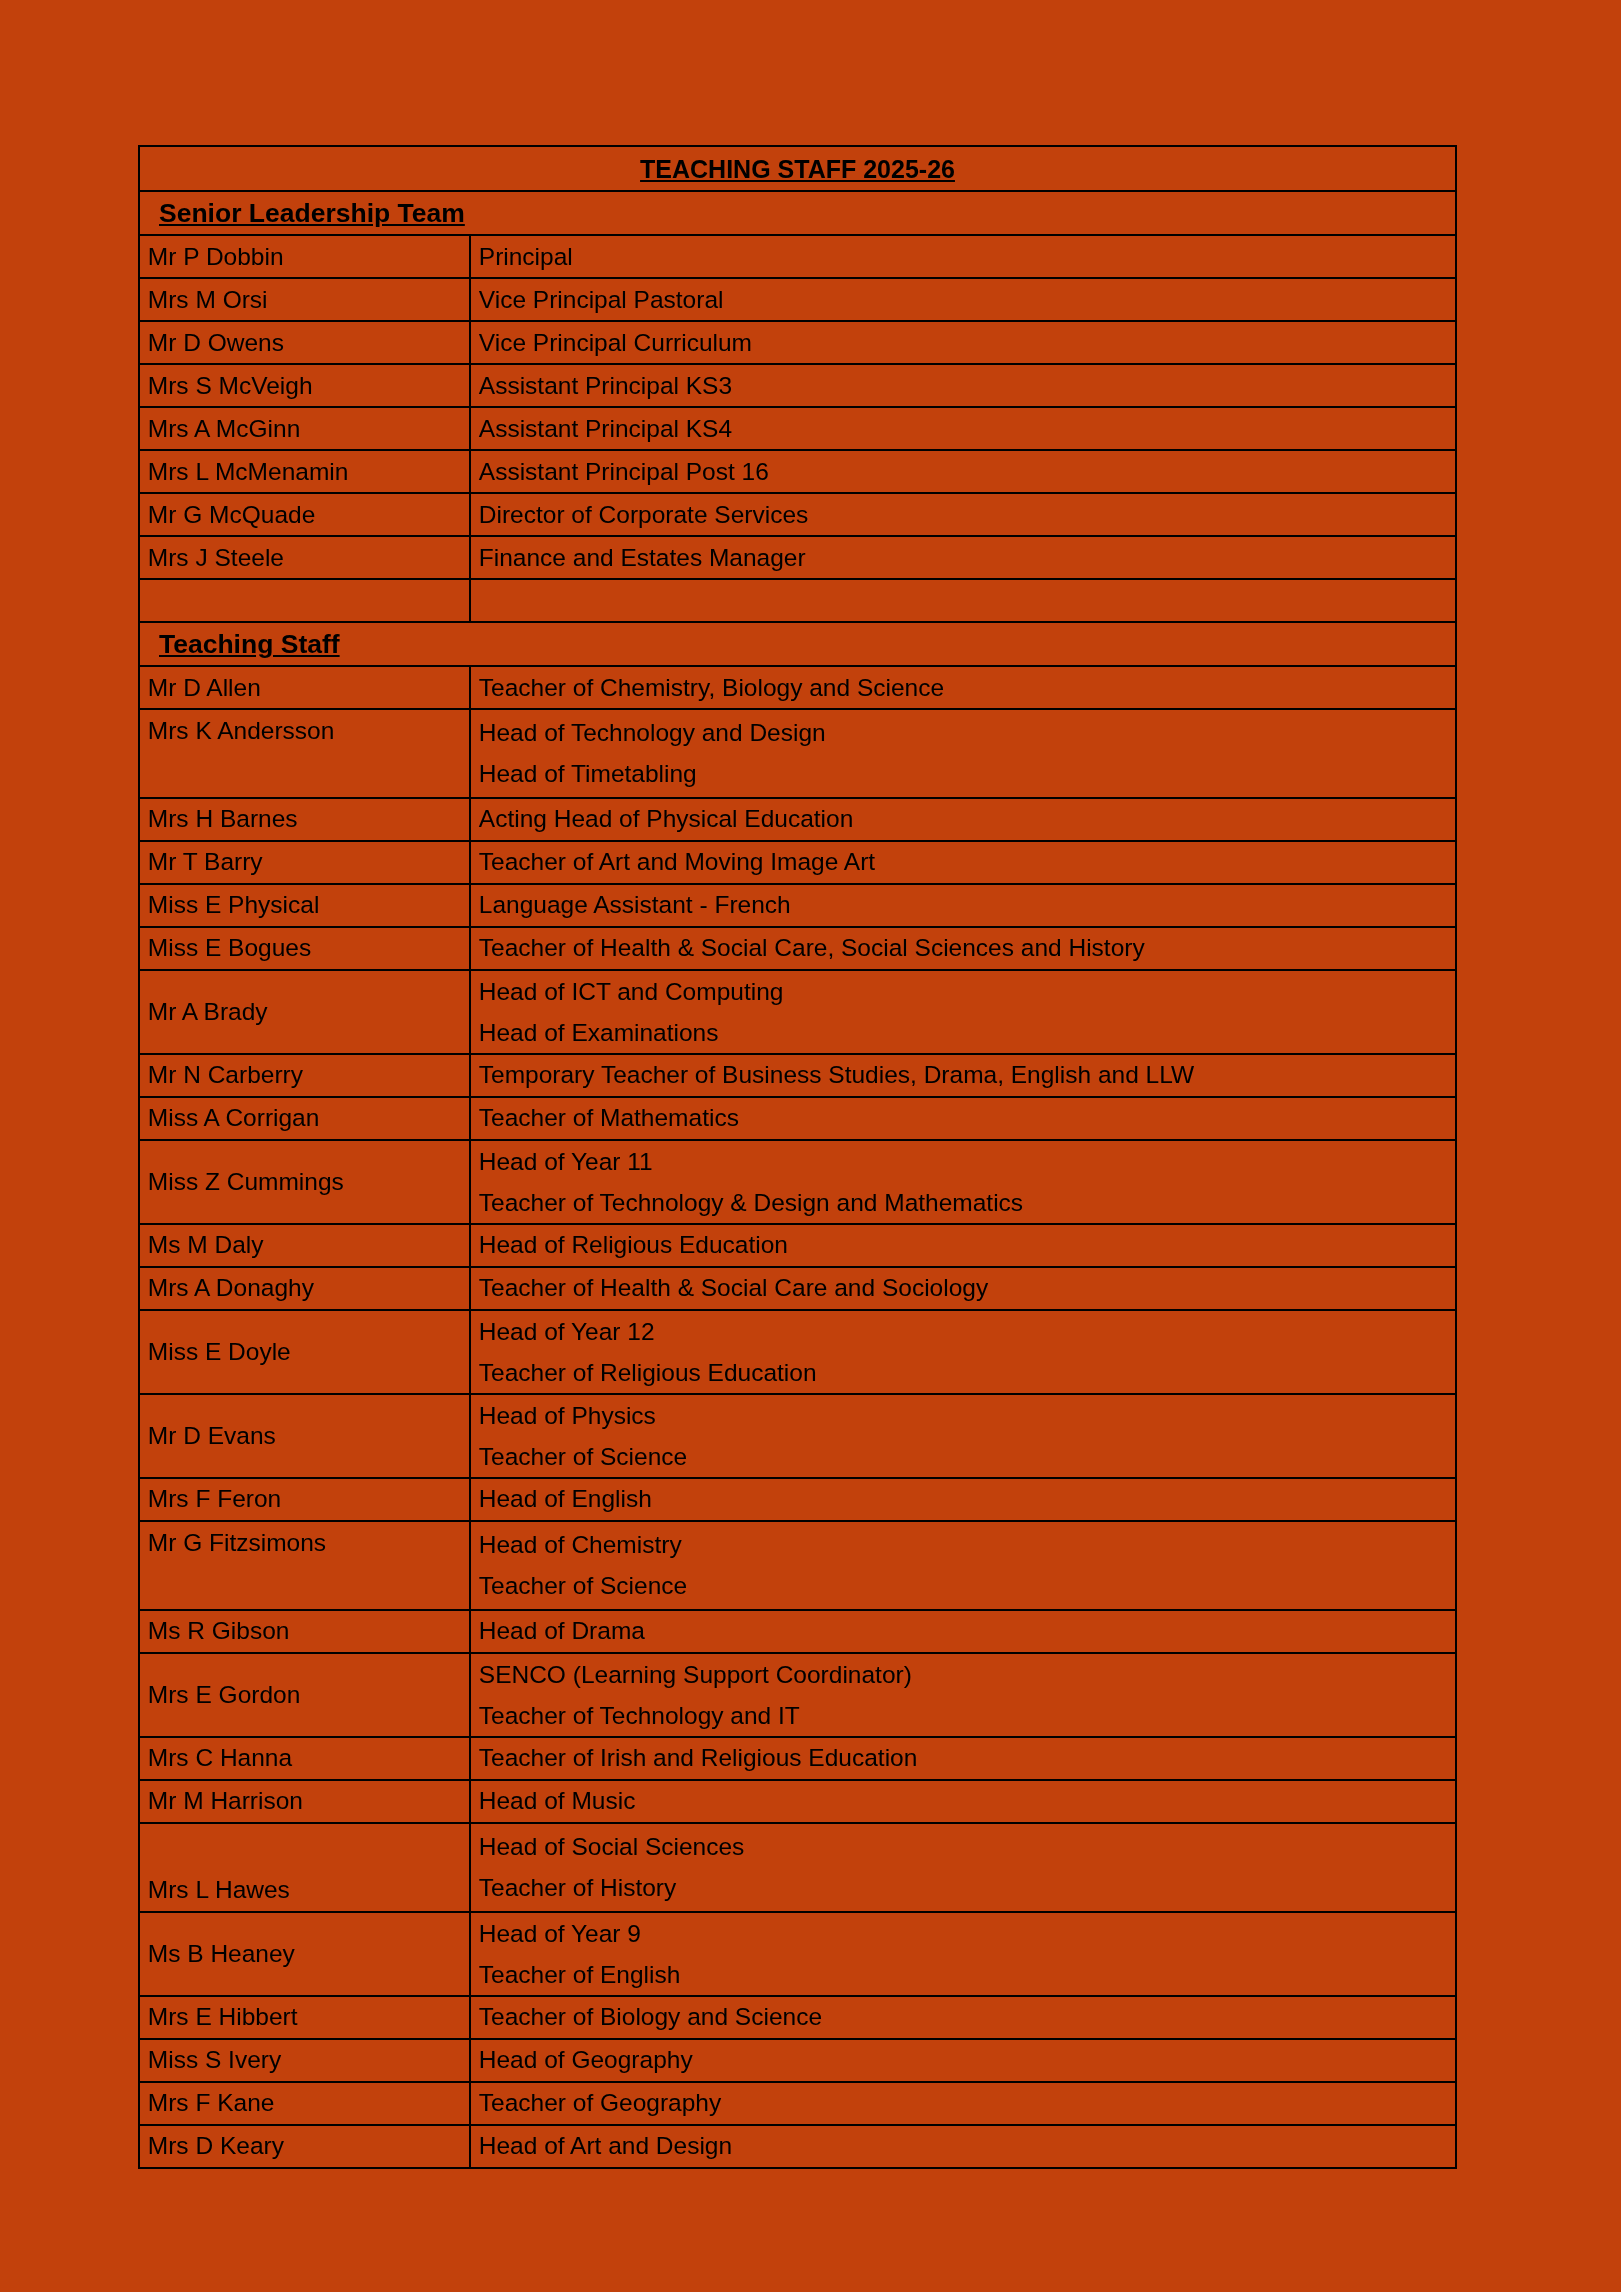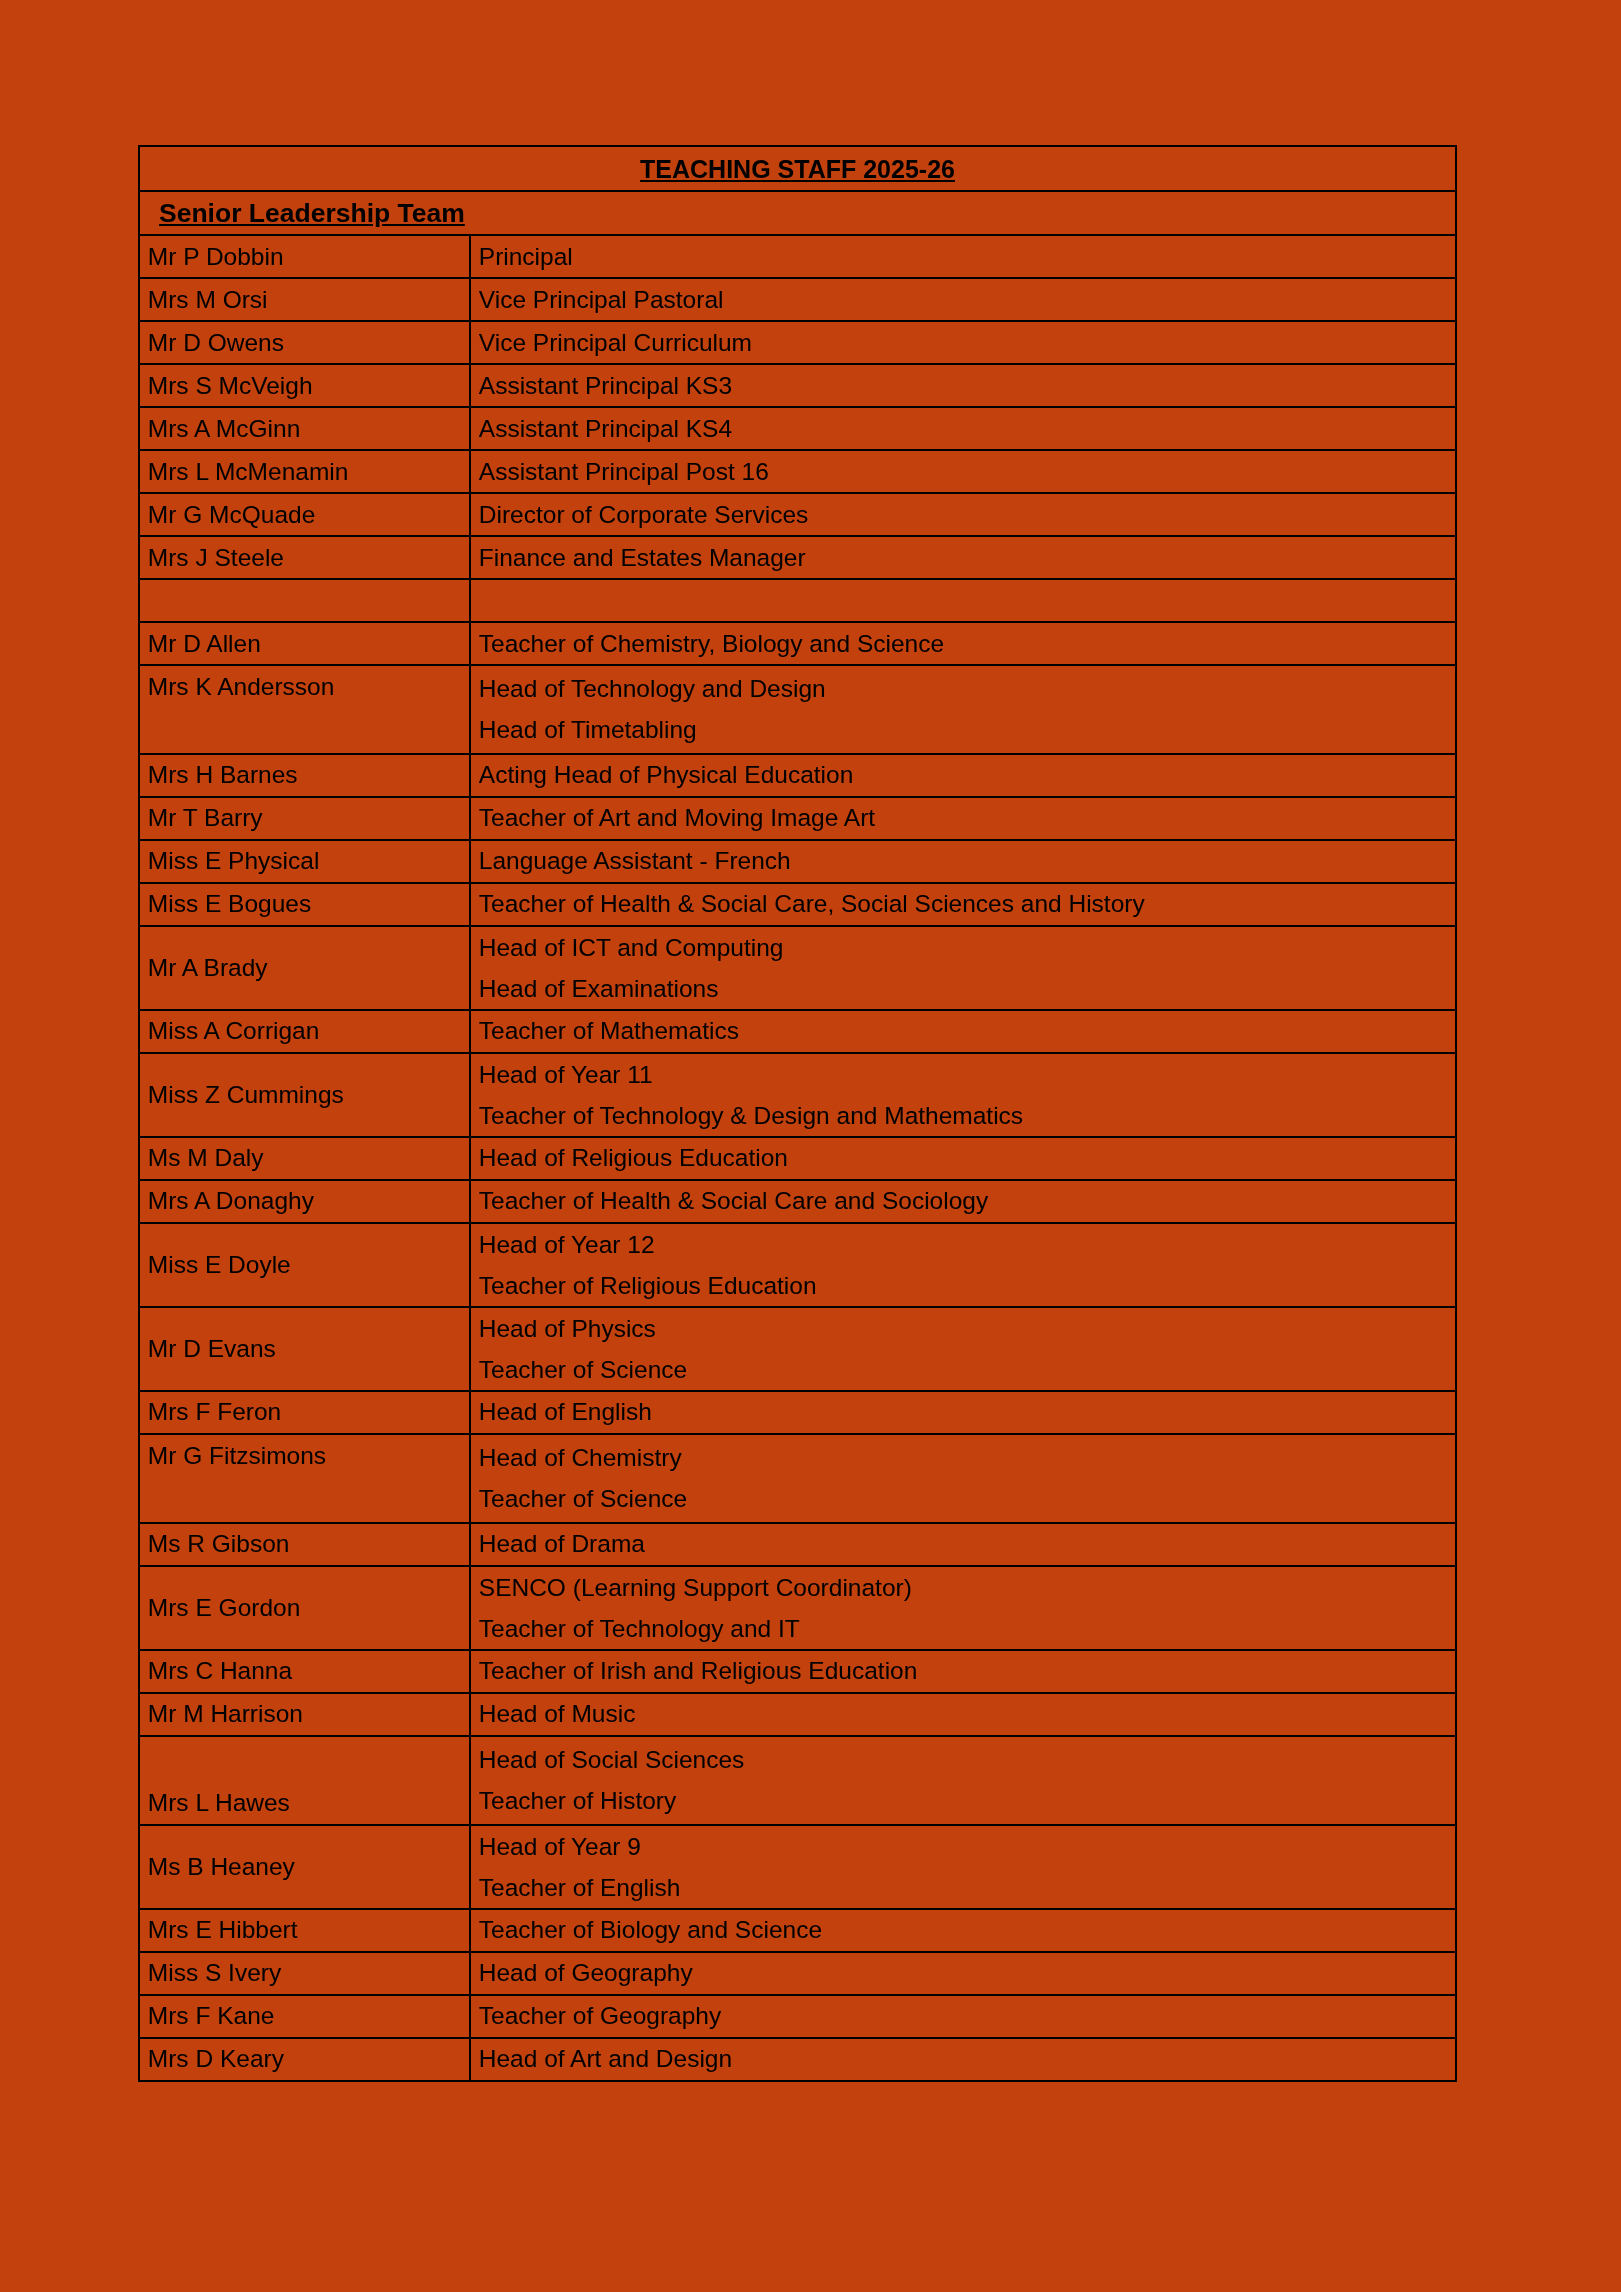--- a/index.html
+++ b/index.html
@@ -140,20 +140,23 @@
             <td class="role-cell"><span>Director of Corporate Services</span></td>
           </tr>
           <tr class="data-row">
             <td class="name-cell"><span>Mrs J Steele</span></td>
             <td class="role-cell"><span>Finance and Estates Manager</span></td>
           </tr>
           <tr class="spacer-row">
             <td><span class="hidden-empty"></span></td>
             <td><span class="hidden-empty"></span></td>
           </tr>
+          <tr class="section-row">
+            <td colspan="2"><span class="u">Teaching Staff</span></td>
+          </tr>
           <tr class="data-row">
             <td class="name-cell"><span>Mr D Allen</span></td>
             <td class="role-cell"><span>Teacher of Chemistry, Biology and Science</span></td>
           </tr>
           <tr class="dual-row">
             <td class="name-cell align-top"><span>Mrs K Andersson</span></td>
             <td class="role-cell">
               <span class="line">Head of Technology and Design</span>
               <span class="line">Head of Timetabling</span>
             </td>
@@ -173,20 +176,24 @@
           <tr class="data-row">
             <td class="name-cell"><span>Miss E Bogues</span></td>
             <td class="role-cell"><span>Teacher of Health &amp; Social Care, Social Sciences and History</span></td>
           </tr>
           <tr class="dual-row">
             <td class="name-cell"><span>Mr A Brady</span></td>
             <td class="role-cell">
               <span class="line">Head of ICT and Computing</span>
               <span class="line">Head of Examinations</span>
             </td>
+          </tr>
+          <tr class="data-row">
+            <td class="name-cell"><span>Mr N Carberry</span></td>
+            <td class="role-cell"><span>Temporary Teacher of Business Studies, Drama, English and LLW</span></td>
           </tr>
           <tr class="data-row">
             <td class="name-cell"><span>Miss A Corrigan</span></td>
             <td class="role-cell"><span>Teacher of Mathematics</span></td>
           </tr>
           <tr class="dual-row">
             <td class="name-cell"><span>Miss Z Cummings</span></td>
             <td class="role-cell">
               <span class="line">Head of Year 11</span>
               <span class="line">Teacher of Technology &amp; Design and Mathematics</span>

